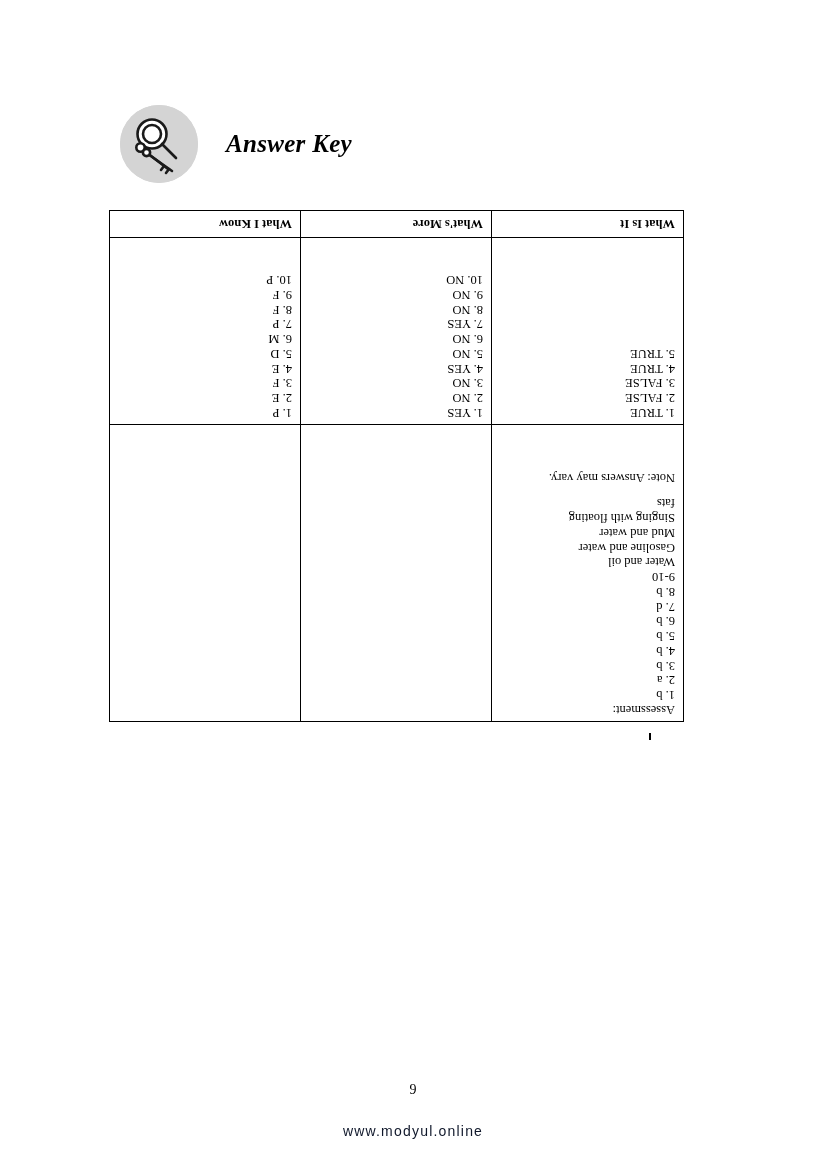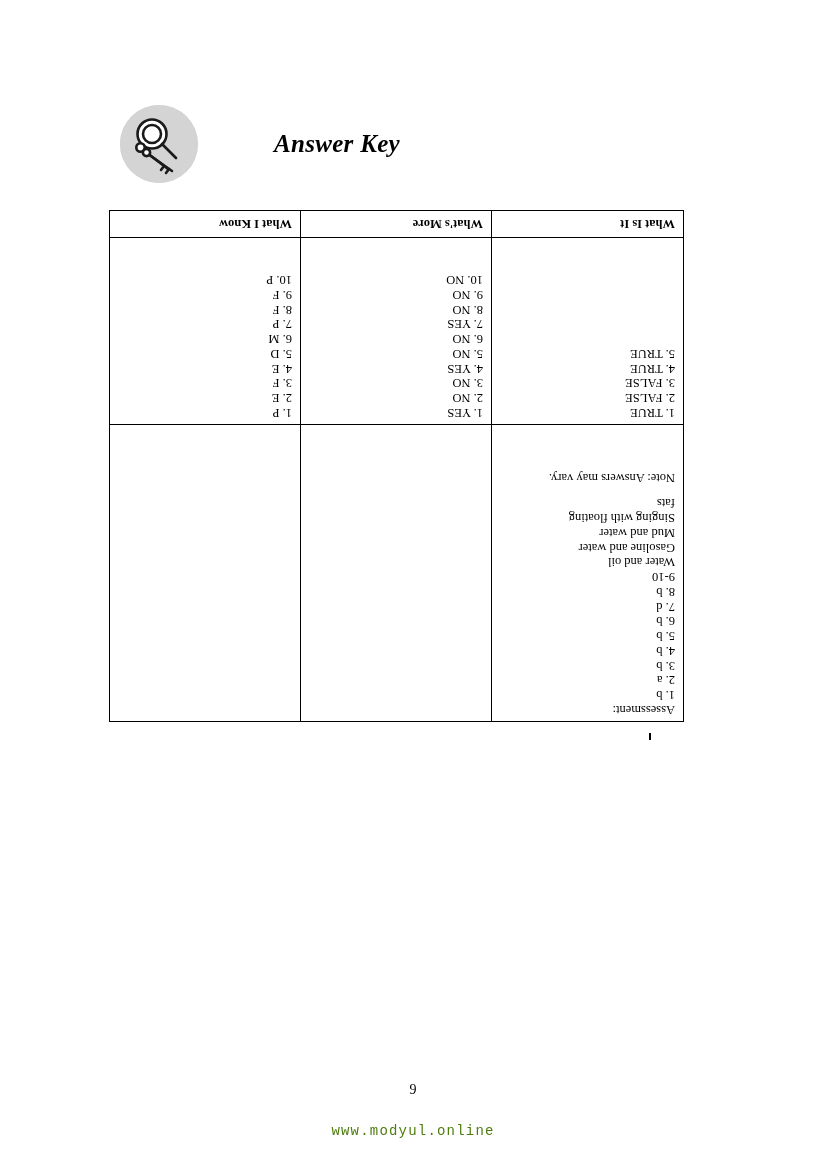--- a/index.html
+++ b/index.html
@@ -16,21 +16,20 @@
     overflow: hidden;
   }
 
   
   .header {
     position: absolute;
     left: 120px;
     top: 105px;
     display: flex;
     align-items: center;
-    gap: 48px;
   }
   .key-badge {
     width: 78px;
     height: 78px;
     border-radius: 50%;
     background: #d4d4d4;
     position: relative;
     flex: 0 0 auto;
   }
   .key-badge svg {
@@ -117,24 +116,24 @@
     text-align: center;
     font-family: "Liberation Serif", serif;
     font-size: 14px;
   }
   .watermark {
     position: absolute;
     left: 0;
     right: 0;
     top: 1123px;
     text-align: center;
-    font-family: Liberation Mono, monospace;
+    font-family: Liberation Sans, sans-serif;
     font-size: 14px;
     letter-spacing: 1.2px;
-    color: #4d7c0f;
+    color: #0f172a;
   }
 </style>
 </head>
 <body>
 
 <div class="header">
   <div class="key-badge">
     <svg width="78" height="78" viewBox="0 0 78 78" aria-hidden="true">
       <circle cx="39" cy="39" r="39" fill="#d4d4d4"></circle>
       <g stroke="#1a1a1a" stroke-width="2.6" fill="none" stroke-linecap="round">

